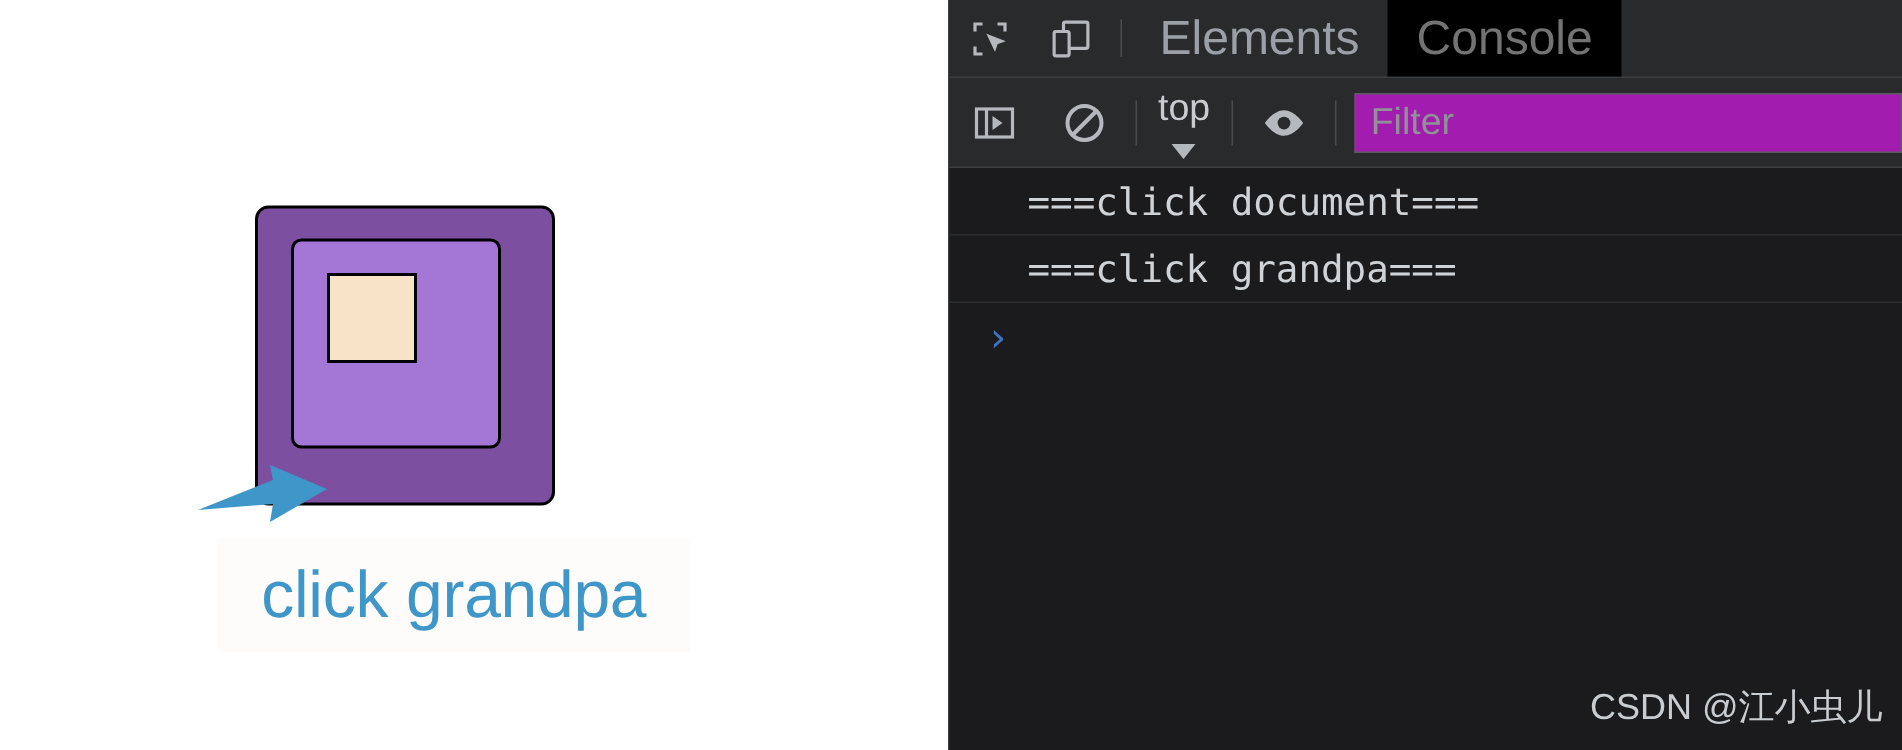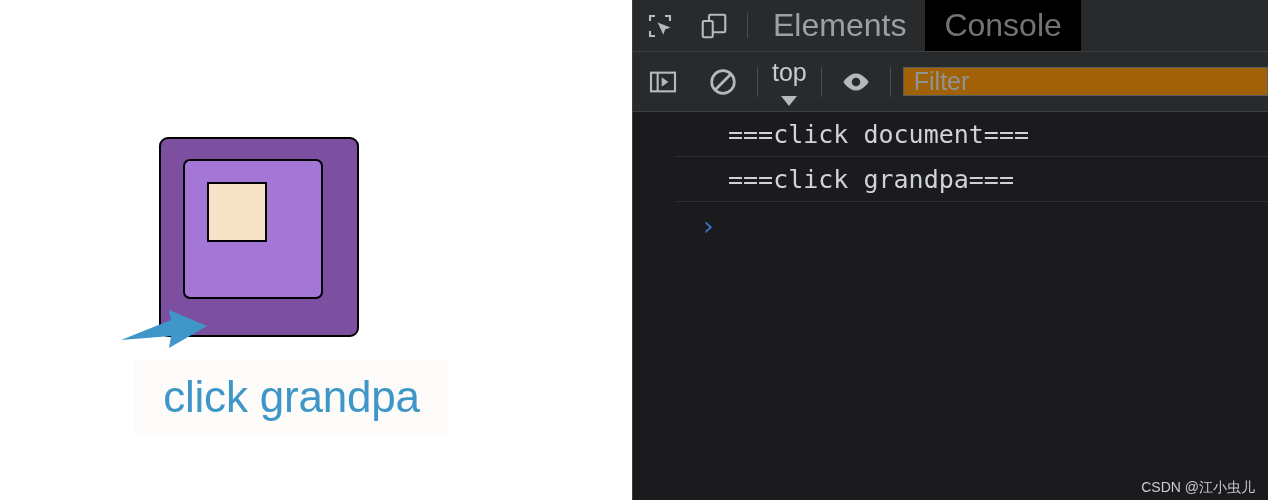--- a/index.html
+++ b/index.html
@@ -15,21 +15,21 @@
   }
   #page {
     position: relative;
     width: 1268px;
     height: 500px;
   }
 
   
   #page-pane {
     position: absolute;
-    left: 1px; top: 0;
+    left: 12px; top: 0;
     width: 632px; height: 500px;
     background: #ffffff;
   }
   .grandpa {
     position: absolute;
     left: 158px; top: 137px;
     width: 200px; height: 200px;
     box-sizing: border-box;
     background: #7d4fa0;
     border: 2px solid #000000;
@@ -159,41 +159,40 @@
     flex-direction: column;
   }
   .caret {
     width: 0; height: 0;
     border-left: 8px solid transparent;
     border-right: 8px solid transparent;
     border-top: 10px solid #b5b9bd;
   }
   #filter-input {
     flex: 1 1 auto;
-    height: 29px;
+    height: 40px;
     margin-left: 8px;
     margin-right: 0;
-    background: #a16207;
+    background: #a21caf;
     border: 1px solid #5a5d60;
     color: #d0d4d8;
     font-size: 25px;
     font-family: "Liberation Sans", sans-serif;
     padding: 0 10px;
     box-sizing: border-box;
     outline: none;
   }
   #filter-input::placeholder { color: #8f9396; opacity: 1; }
 
   
   #console-body {
     flex: 1 1 auto;
     position: relative;
     background: #1b1b1d;
     overflow: hidden;
-    margin-left: 43px;
   }
   .msg {
     height: 44px;
     display: flex;
     align-items: center;
     padding-left: 52px;
     border-bottom: 1px solid #2c2e30;
     color: #cfd3d7;
     font-family: "DejaVu Sans Mono", monospace;
     font-size: 25px;
@@ -207,23 +206,23 @@
   }
   .prompt-chevron {
     color: #3b73c4;
     font-size: 27px;
     font-family: "DejaVu Sans Mono", monospace;
     line-height: 1;
   }
   #watermark {
     position: absolute;
     right: 13px;
-    bottom: 3px;
+    bottom: 13px;
     color: #c9cdd1;
-    font-size: 14px;
+    font-size: 24px;
     white-space: nowrap;
   }
 </style>
 </head>
 <body>
 
 <div id="page">
 
   <div id="page-pane">
 

